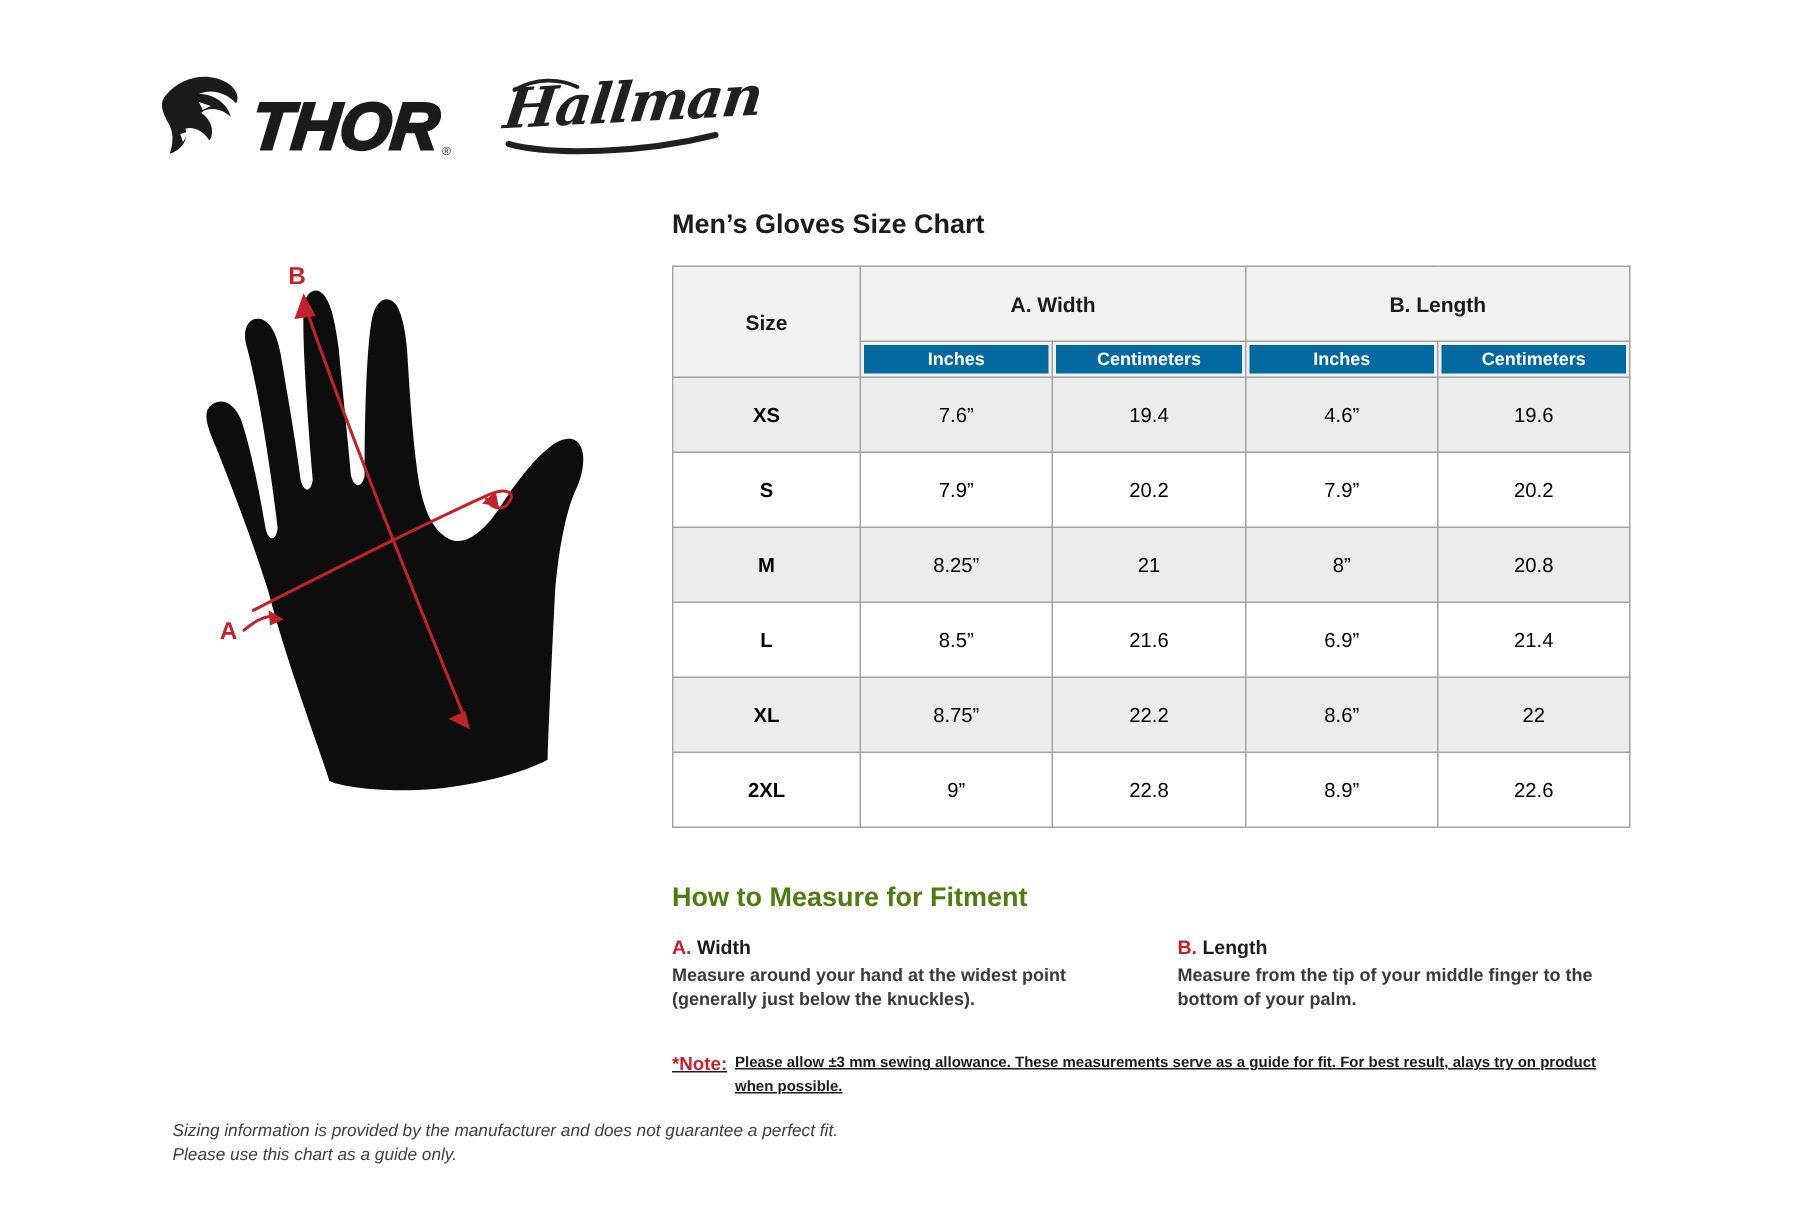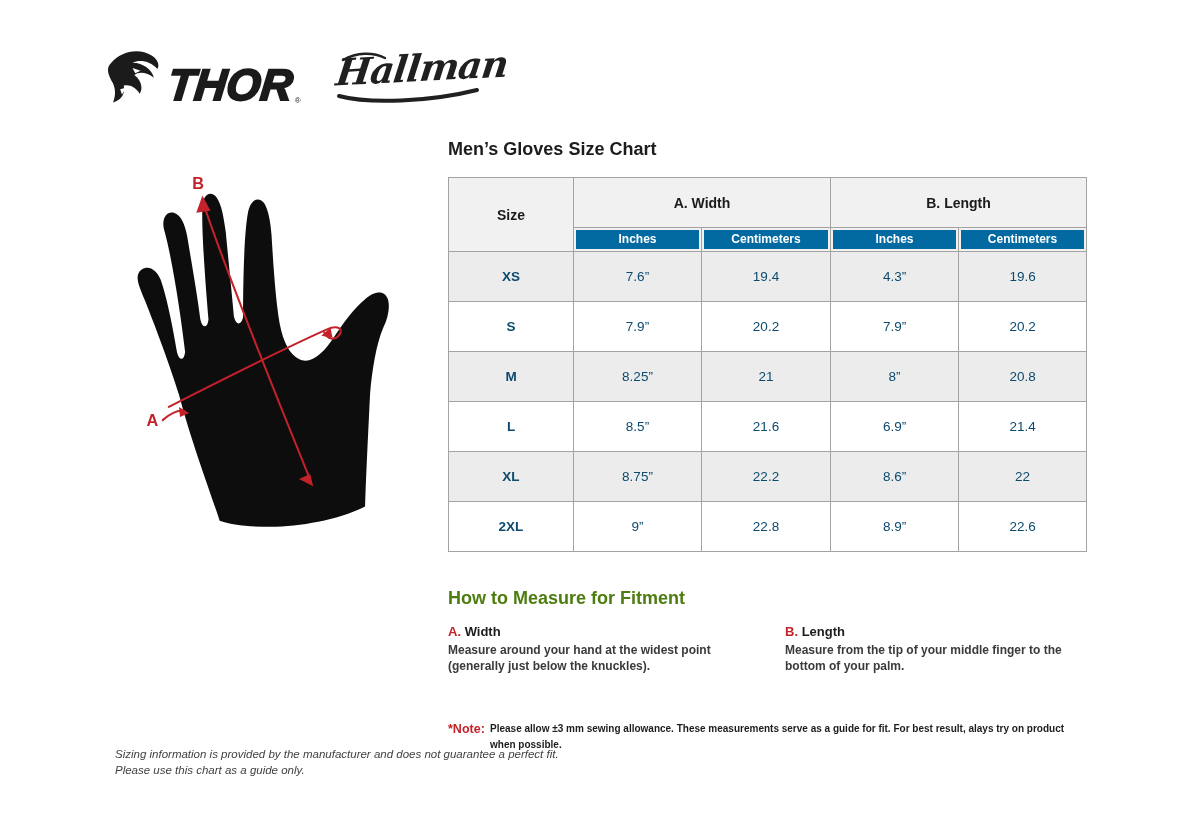--- a/index.html
+++ b/index.html
@@ -25,34 +25,34 @@
 
   
   .chart-title { position:absolute; left:448px; top:139px; font-size:18px; font-weight:bold; color:#1c1c1c; }
   table.size-chart { position:absolute; left:448px; top:177px; width:638px;
                      border-collapse:collapse; table-layout:fixed; }
   table.size-chart td { border:1px solid #a3a3a3; text-align:center; vertical-align:middle; }
   td.hdr { background:#f1f1f1; font-weight:bold; font-size:14px; color:#1a1a1a; height:50px; }
   tr.subrow td { height:23px; padding:0; background:#f1f1f1; }
   .bar { margin:2px; background:#0369a1; color:#ffffff; font-weight:bold; font-size:12px;
          height:19px; line-height:19px; text-align:center; }
-  tr.body-row td { height:50px; font-size:13.5px; color:#0c4a6e; background:#ffffff; }
+  tr.body-row td { height:50px; font-size:13.5px; color:#000000; background:#ffffff; }
   tr.body-row.alt td { background:#ececec; }
   td.size-cell { font-weight:bold; font-size:13px; color:#111111; }
 
   
   .howto-title { position:absolute; left:448px; top:588px; font-size:18px; font-weight:bold; color:#4d7c0f; }
   .measure-col { position:absolute; top:624px; }
   .measure-col.a { left:448px; width:315px; }
   .measure-col.b { left:785px; width:300px; }
   .measure-head { font-size:13px; font-weight:bold; color:#1c1c1c; margin-bottom:3px; }
   .measure-head .letter { color:#c4222a; }
   .measure-desc { font-size:12px; color:#3a3a3a; line-height:16px;font-weight:bold; }
 
-  .note { position:absolute; left:448px; top:721px; width:645px; display:flex; }
+  .note { position:absolute; left:448px; top:701px; width:645px; display:flex;text-decoration:underline; }
   .note-label { color:#c4222a; font-weight:bold; font-size:12.5px; width:42px; flex:none; line-height:16px; }
   .note-text { font-weight:bold; font-size:10px; color:#1c1c1c; line-height:16px; width:600px; }
 
   
   .footer { position:absolute; left:115px; top:746px; font-size:11.5px; color:#3f3f3f; line-height:16px;font-style:italic; }
 
   .red-stroke { stroke:#c4222a; fill:none; stroke-width:2; stroke-linecap:round; }
   .red-fill { fill:#c4222a; stroke:none; }
   .red-label { fill:#c4222a; font-family:"Liberation Sans", sans-serif; font-weight:bold; font-size:16px; }
 </style>
@@ -158,21 +158,21 @@
             <div class="bar">Inches</div>
           </td>
       <td>
             <div class="bar">Centimeters</div>
           </td>
     </tr>
     <tr class="body-row alt">
       <td class="size-cell">XS</td>
       <td>7.6”</td>
       <td>19.4</td>
-      <td>4.3”</td>
+      <td>4.6”</td>
       <td>19.6</td>
     </tr>
     <tr class="body-row">
       <td class="size-cell">S</td>
       <td>7.9”</td>
       <td>20.2</td>
       <td>7.9”</td>
       <td>20.2</td>
     </tr>
     <tr class="body-row alt">

